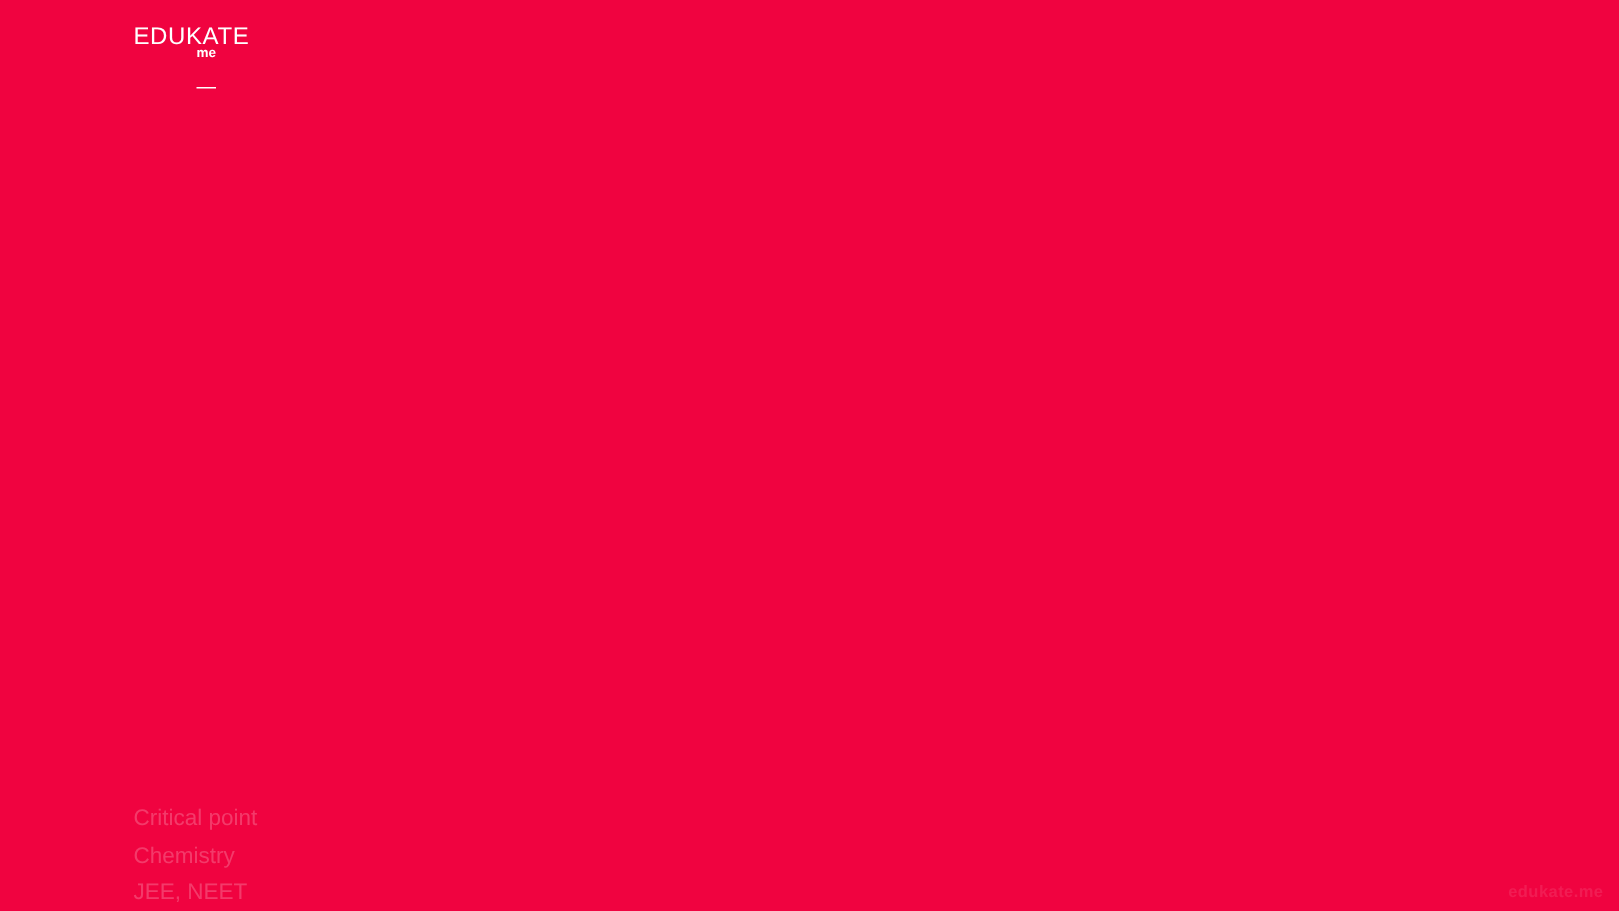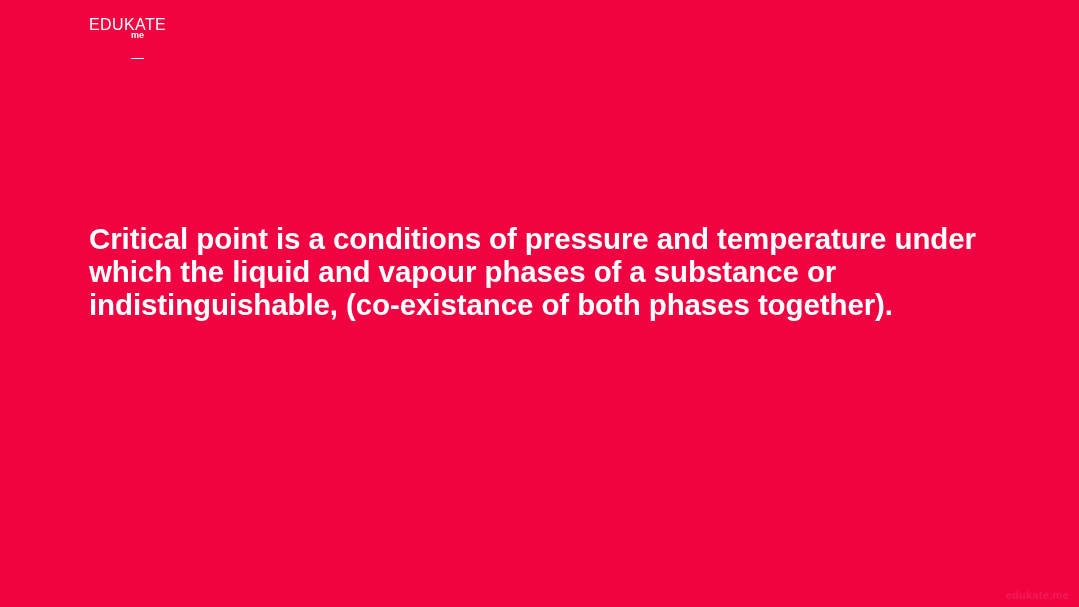--- a/index.html
+++ b/index.html
@@ -98,22 +98,22 @@
 </head>
 <body>
 
 <div class="slide">
 
   <div class="logo">
     <span class="logo-word">EDUKATE</span>
     <span class="logo-sup">me</span>
   </div>
 
-  <div class="headline">
-    <span class="headline-line">Critical point is a conditions of pressure and temperature under</span>
-    <span class="headline-line">which the liquid and vapour phases of a substance or</span>
-    <span class="headline-line">indistinguishable, (co-existance of both phases together).</span>
+
+  <div class="footer-meta">
+    <span class="footer-line">Critical point</span>
+    <span class="footer-line">Chemistry</span>
+    <span class="footer-line">JEE, NEET</span>
   </div>
-
 
   <div class="watermark">edukate.me</div>
 
 </div>
 
 </body></html>

